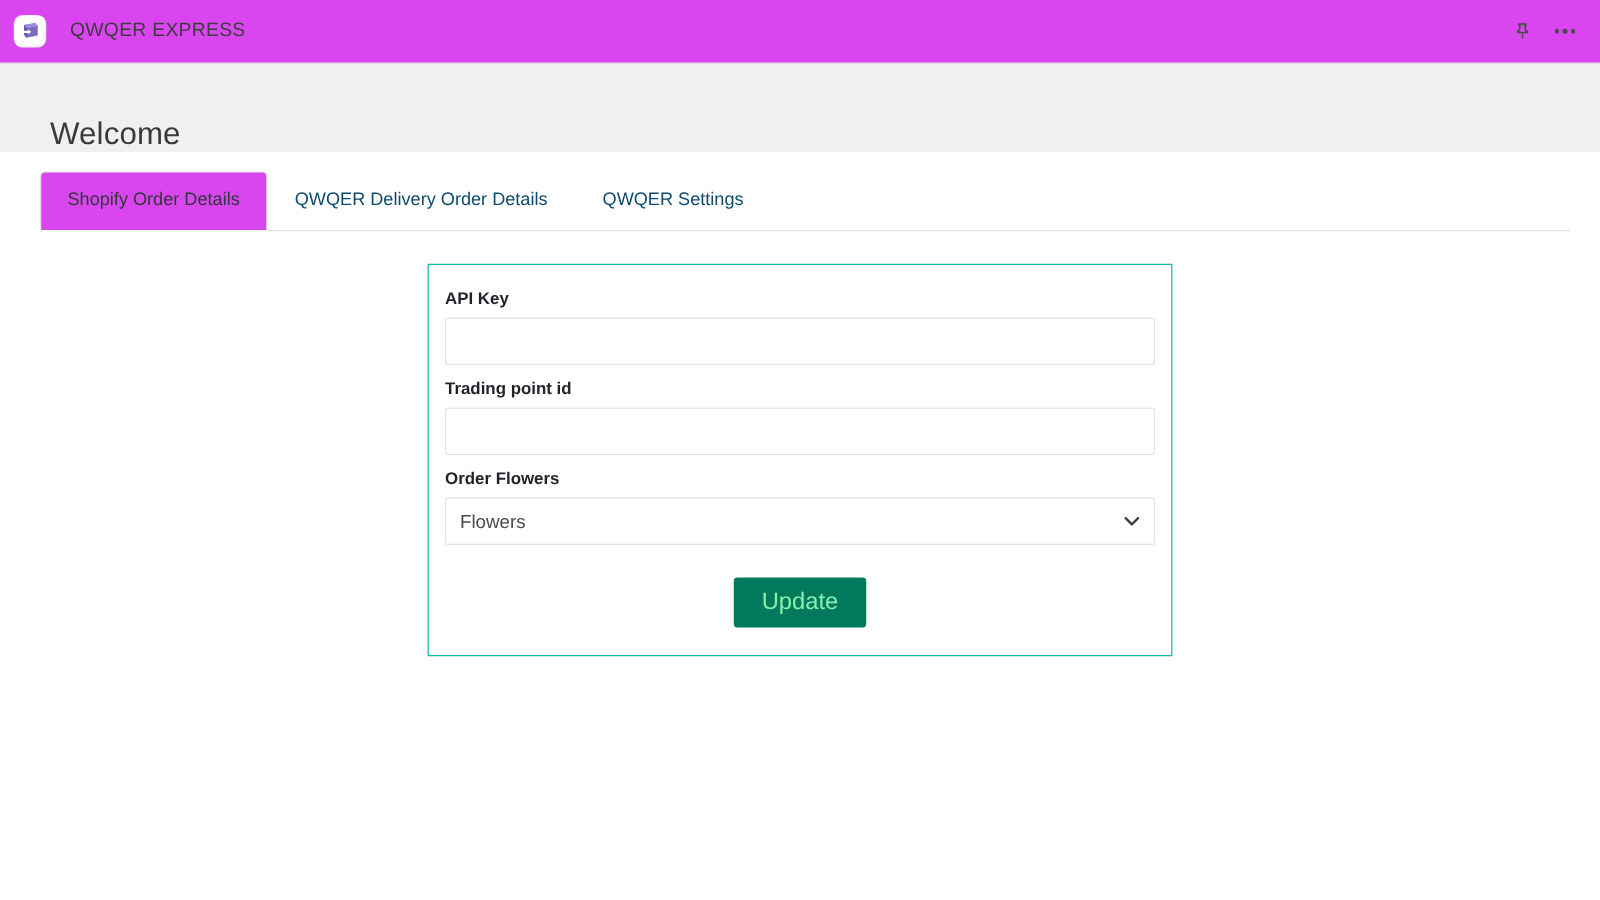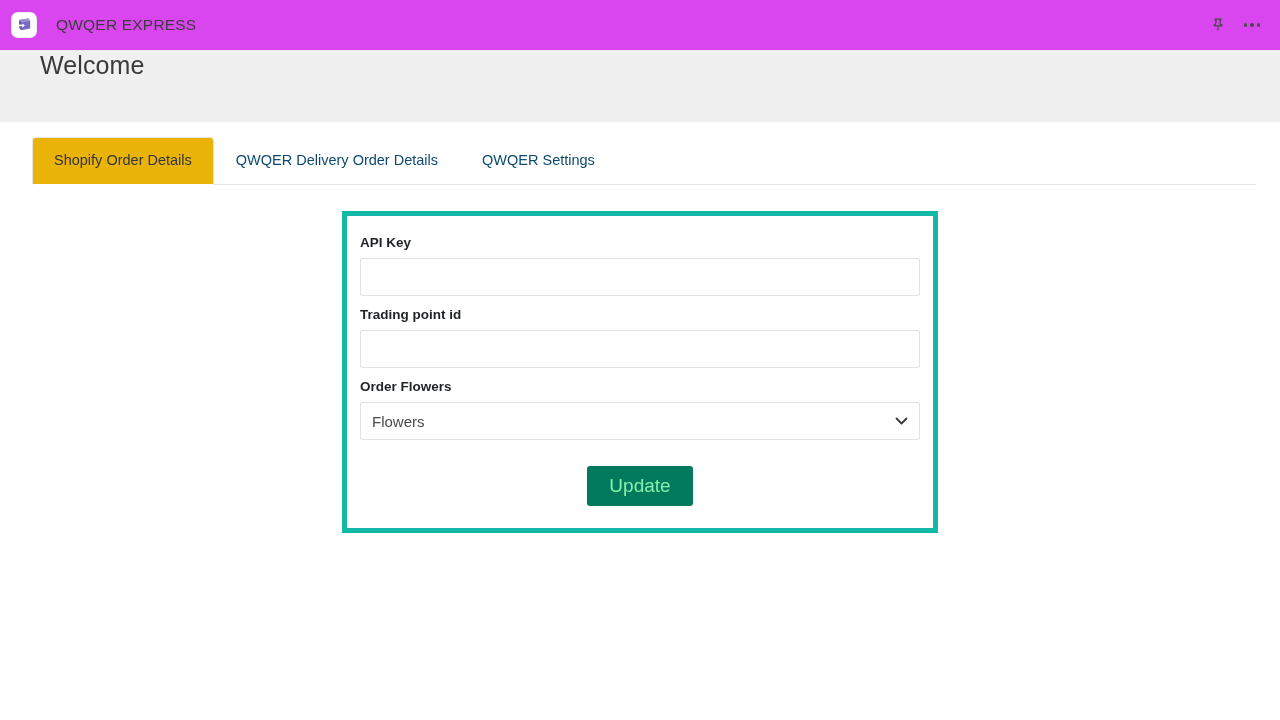--- a/index.html
+++ b/index.html
@@ -64,21 +64,21 @@
     border-radius: 50%;
     background: #4a4a4a;
     display: block;
   }
 
   
   .welcome-band {
     height: 71px;
     background: #f0f0f0;
     display: flex;
-    align-items: flex-start;
+    align-items: flex-end;
     padding-left: 40px;
     box-sizing: border-box;
   }
   .welcome-title {
     font-size: 25px;
     font-weight: 400;
     color: #3a3a3a;
     margin: 0;
     letter-spacing: 0.1px;
   }
@@ -111,36 +111,36 @@
     cursor: pointer;
     position: relative;
     top: 1px;
     white-space: nowrap;
     box-sizing: border-box;
     height: 48px;
     display: flex;
     align-items: center;
   }
   .tab.active {
-    background: #eab308;
+    background: #d946ef;
     border-color: #e4e4e4;
     border-bottom-color: #ffffff;
     color: #32373c;
   }
 
   
   .card-wrap {
     display: flex;
     justify-content: center;
     padding-top: 26px;
   }
   .card {
     width: 596px;
     background: #ffffff;
-    border: 5px solid #14b8a6;
+    border: 1px solid #14b8a6;
     box-sizing: border-box;
     padding: 19px 13px 22px 13px;
   }
   .field { margin-bottom: 0; }
   .field-label {
     font-size: 13.5px;
     font-weight: bold;
     color: #1f2328;
     display: block;
     margin: 0 0 8px 0;

